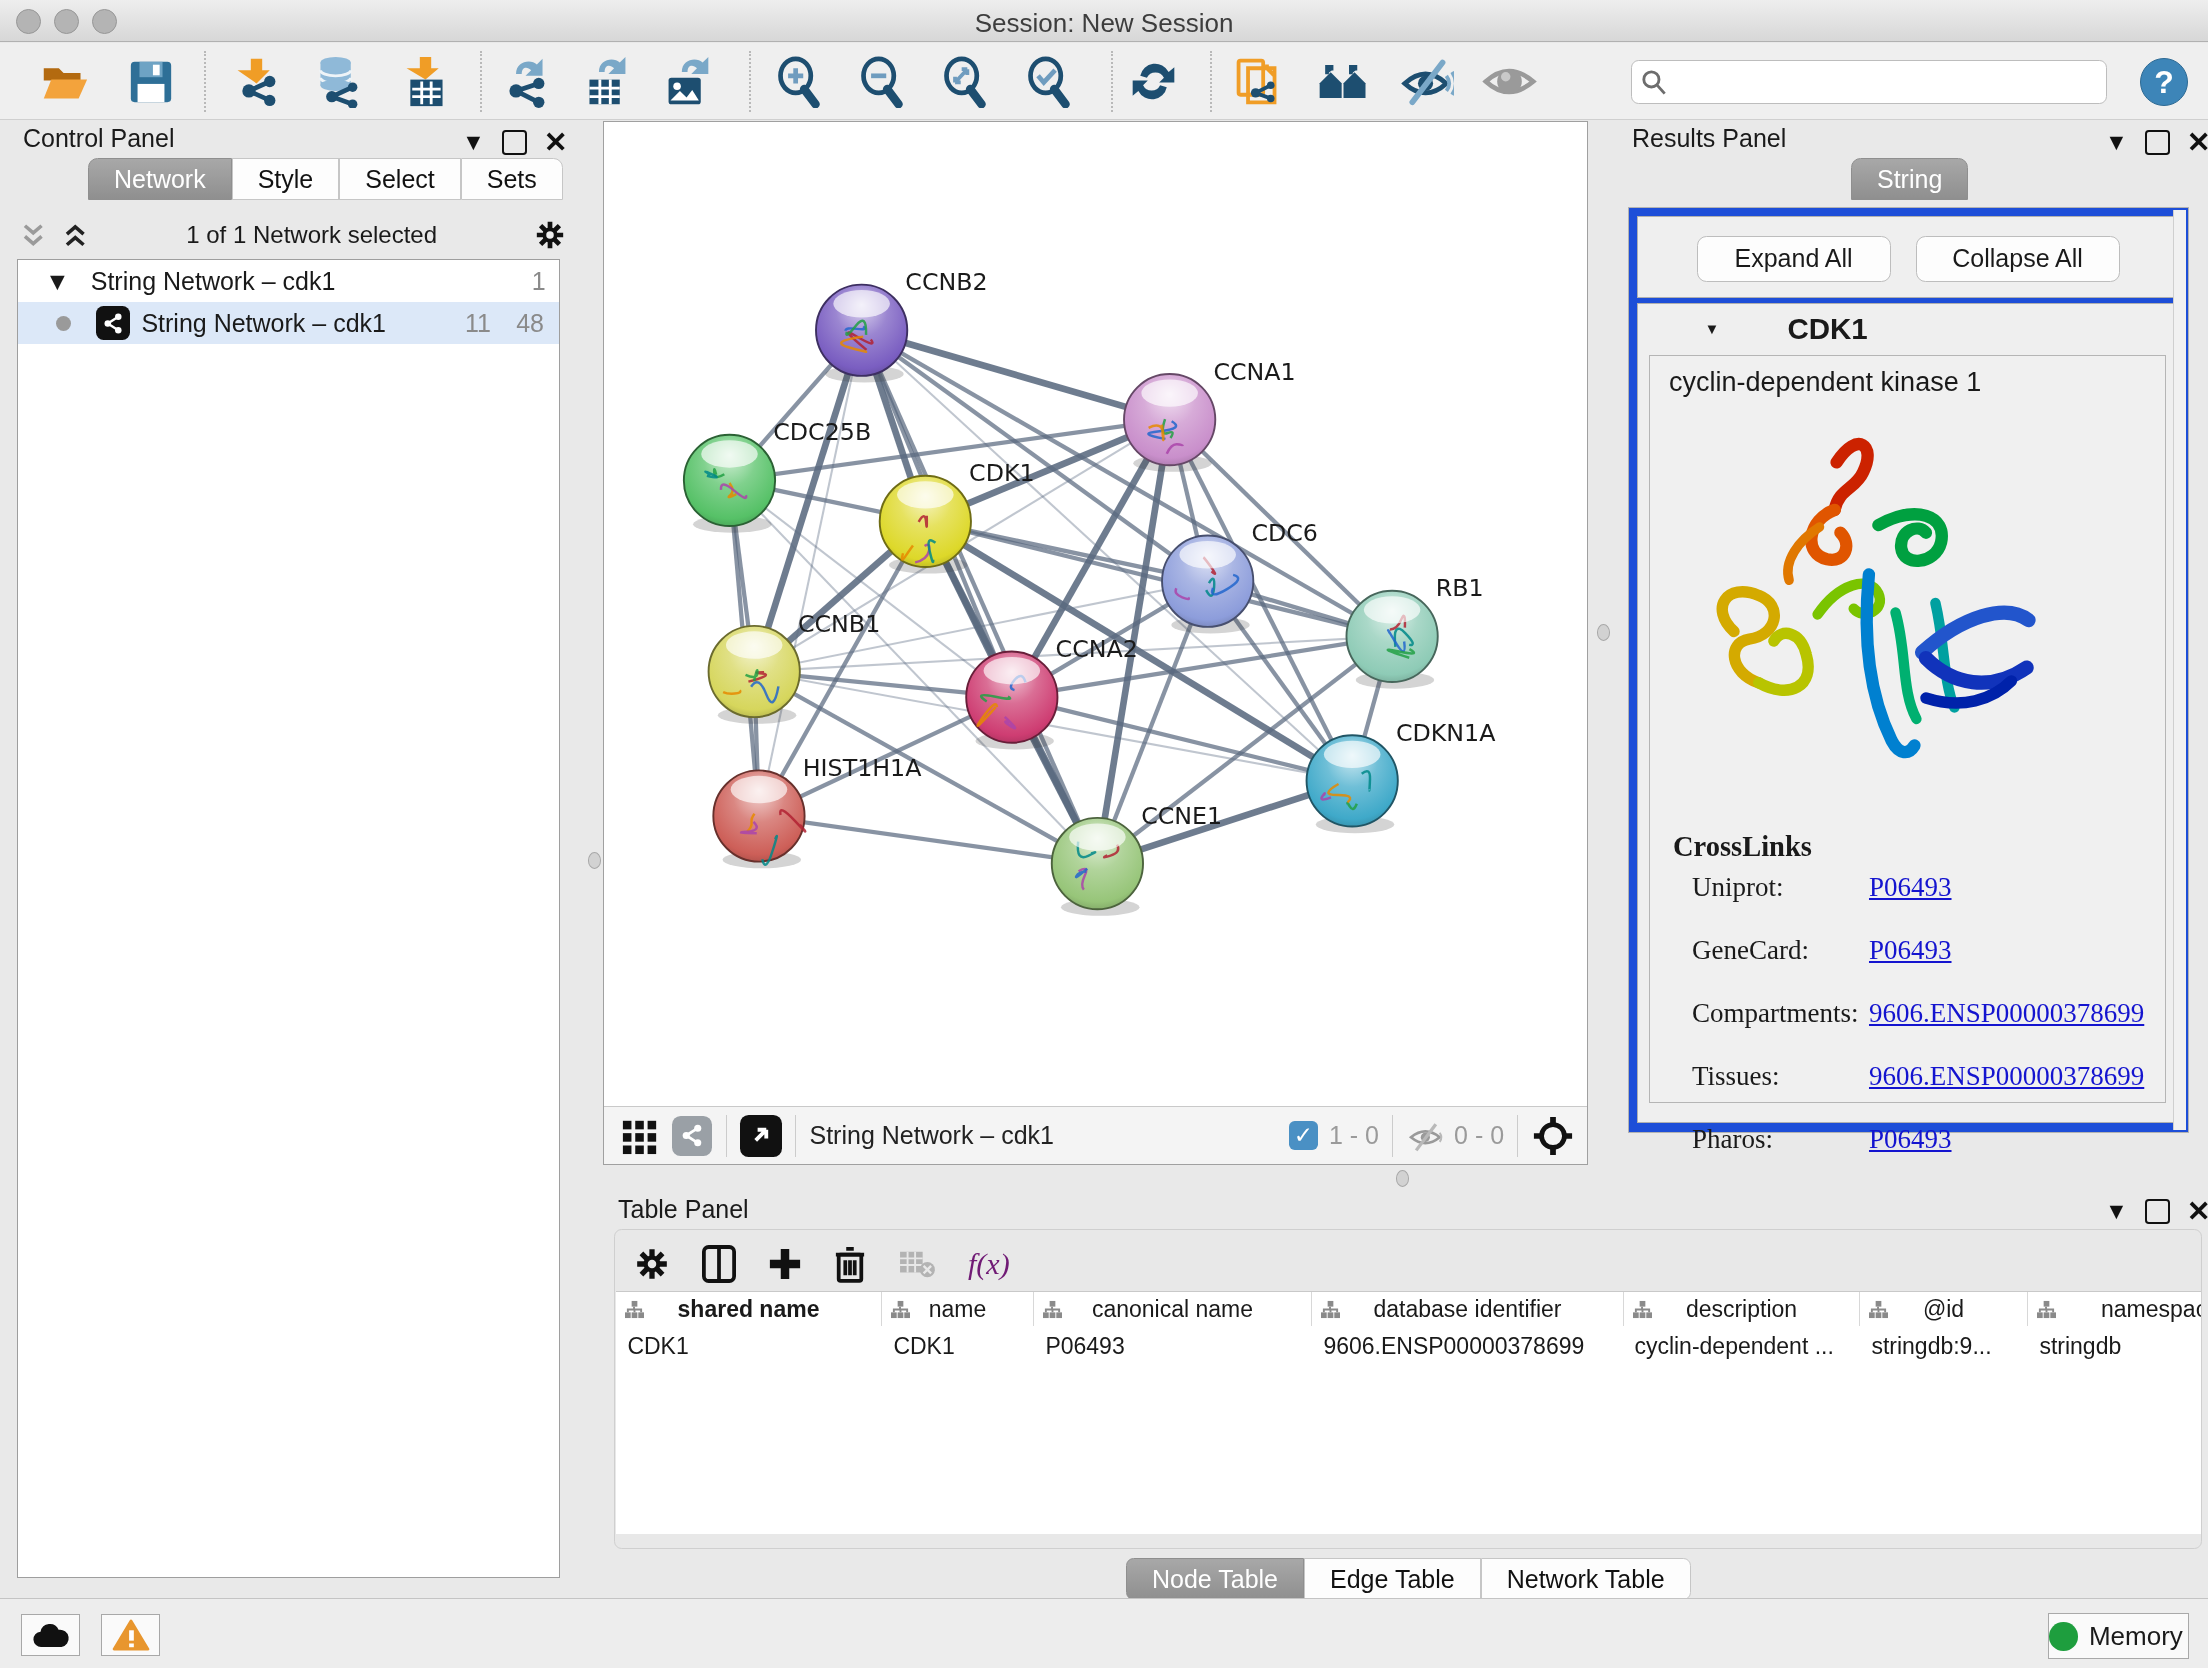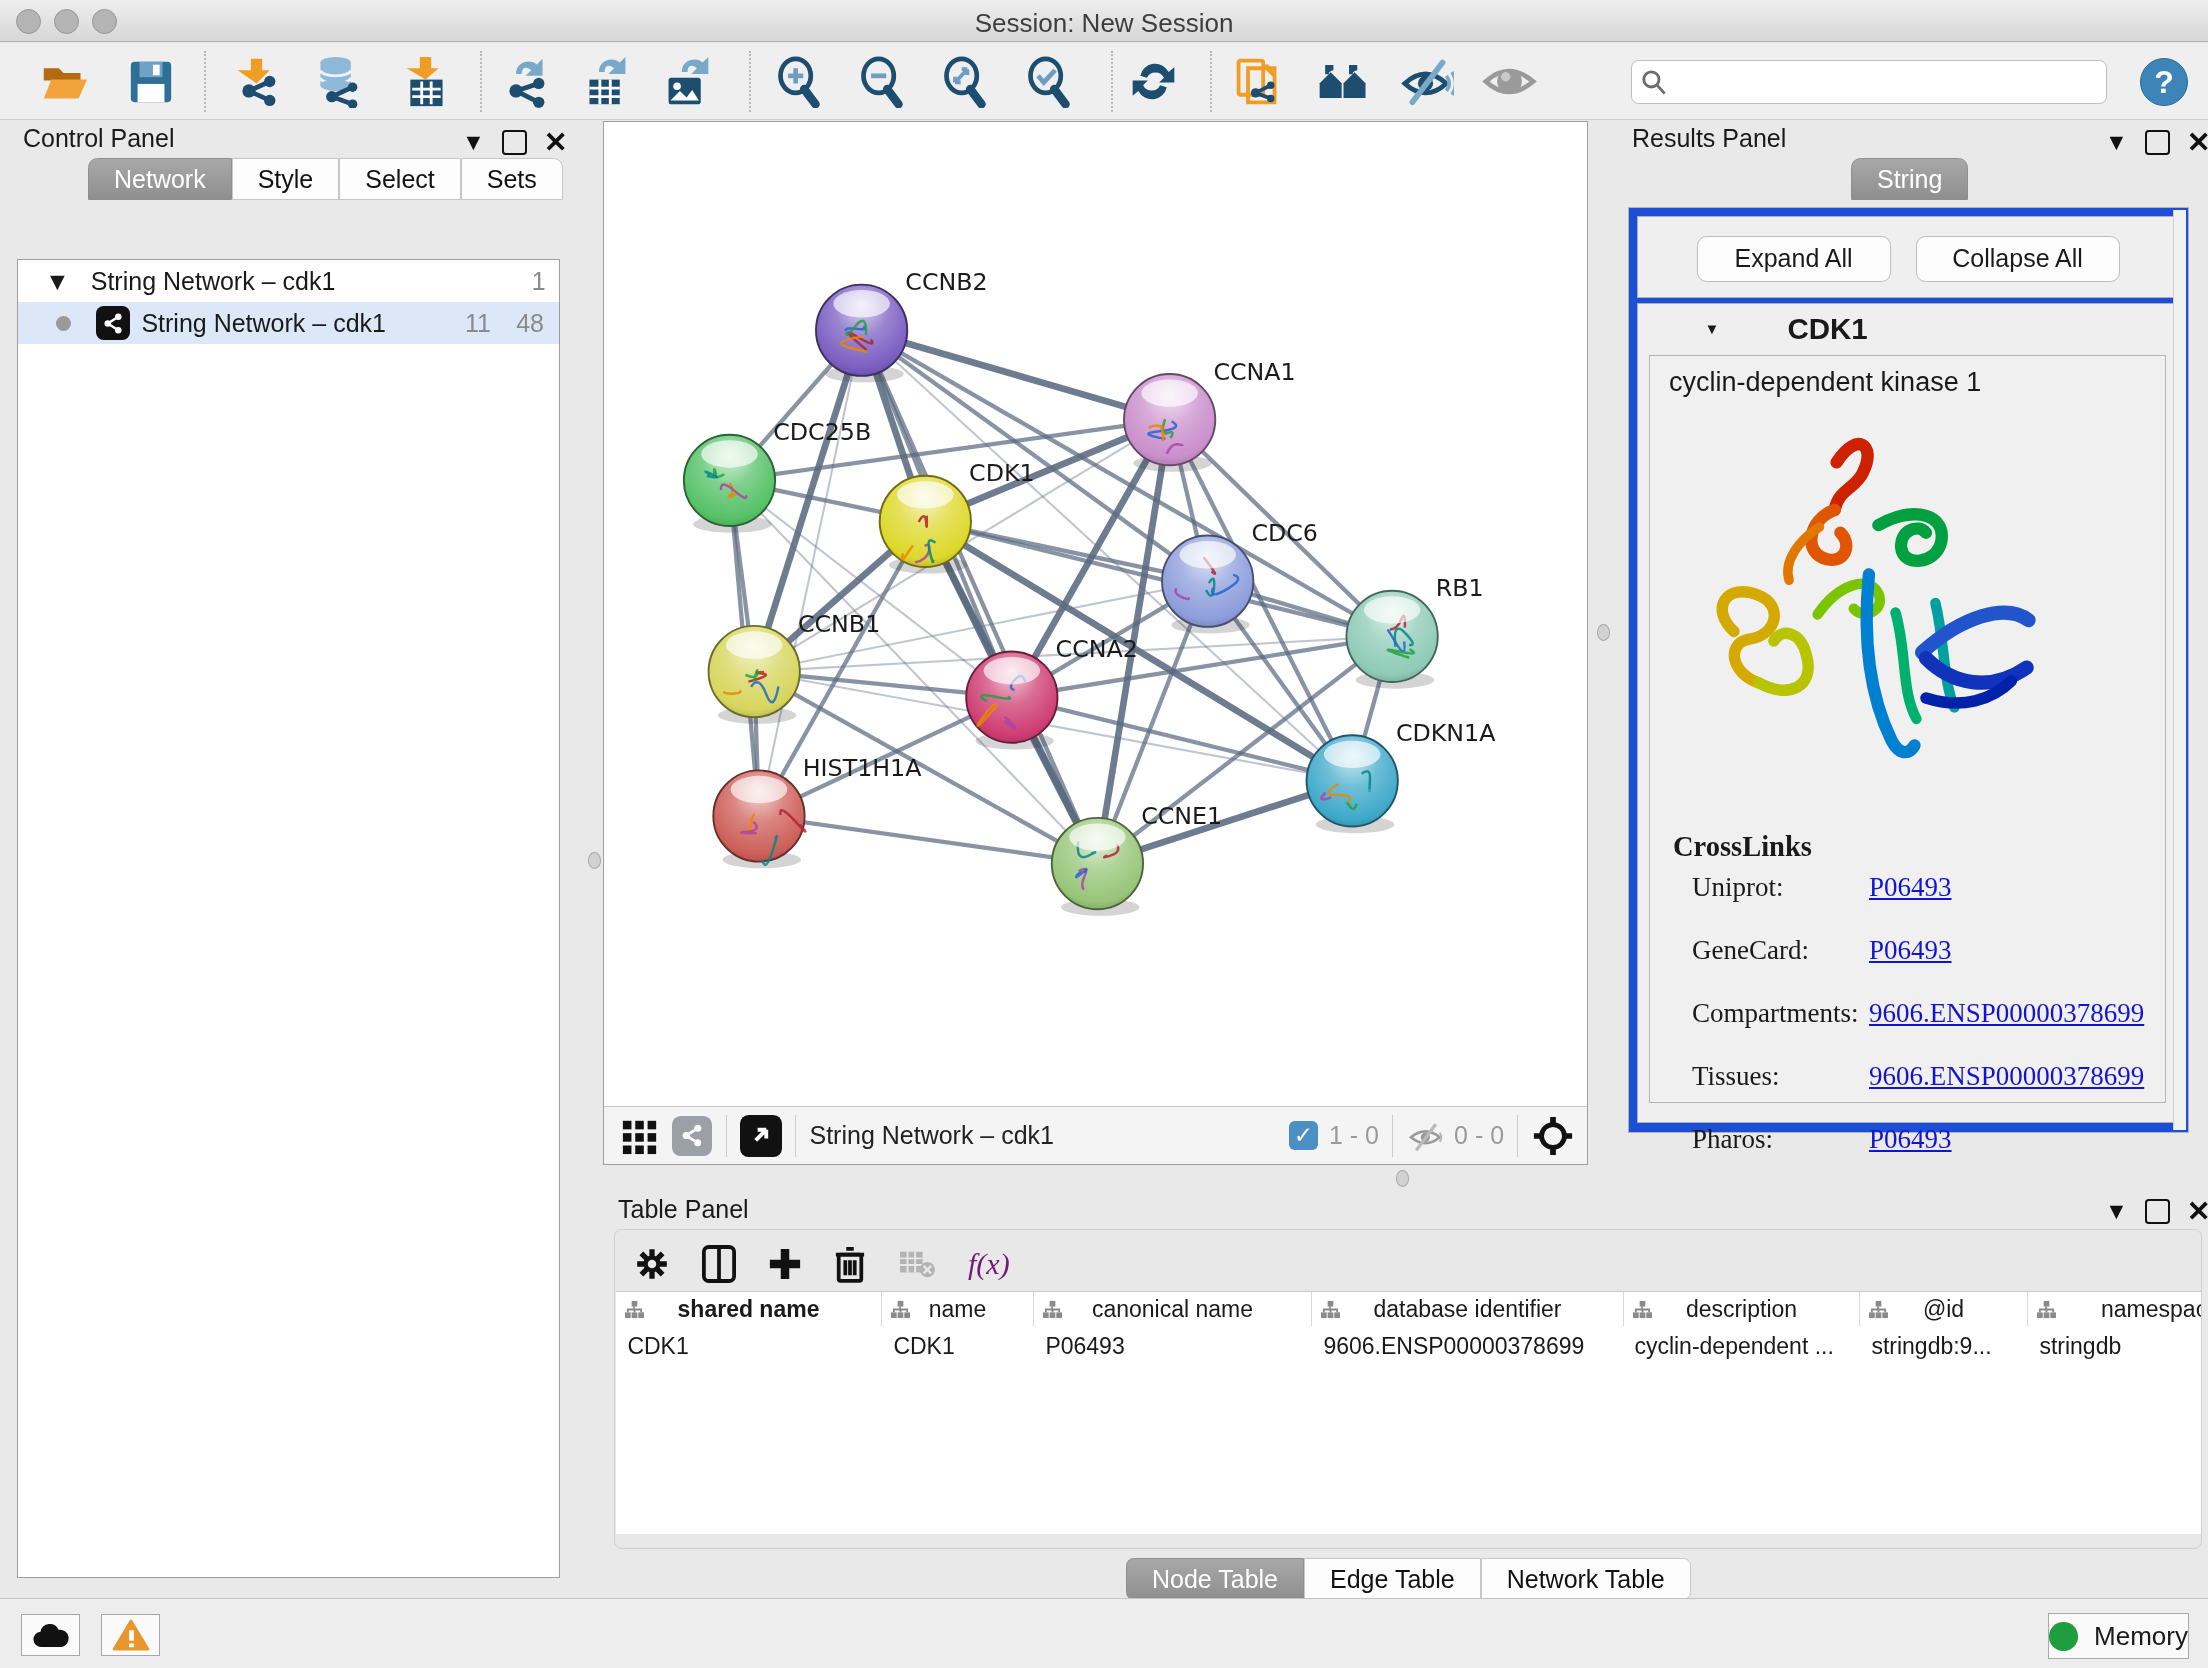--- a/index.html
+++ b/index.html
@@ -106,21 +106,21 @@
   #tp-tabs{left:1126px;top:1558px;display:flex;}
   #tp-tabs .tab{border-radius:0;}
   #tp-tabs .tab:first-child{border-radius:7.6px 0 0 7.6px;}
   #tp-tabs .tab:last-child{border-radius:0 7.6px 7.6px 0;}
   
   #statusbar{left:0;top:1598px;width:2208px;height:70px;background:#ededed;
       border-top:1px solid #c4c4c4;}
   .sb-btn{position:absolute;top:15px;width:59px;height:42px;background:#fafafa;
       border:1.9px solid #a8a8a8;display:flex;align-items:center;justify-content:center;}
   #memory-btn{position:absolute;left:2048px;top:14.3px;width:141px;height:46px;background:#fafafa;
-      border:1.9px solid #a9a9a9;display:flex;align-items:center;justify-content:space-between;gap:11.4px;
+      border:1.9px solid #a9a9a9;display:flex;align-items:center;justify-content:flex-start;gap:11.4px;
       font-size:26px;}
   #memory-dot{width:28.5px;height:28.5px;border-radius:50%;background:#1e9e3e;}
 </style>
 </head>
 <body>
 
 <div id="app">
 
   <div class="abs" id="titlebar">
     <span class="tl" style="left:16px"></span>
@@ -302,20 +302,38 @@
     <span>▼</span>
     <span class="pc-float"></span>
     <span class="pc-x">✕</span>
   </div>
   <div class="abs" id="cp-tabs">
       <div class="tab sel">Network</div>
       <div class="tab">Style</div>
       <div class="tab">Select</div>
       <div class="tab">Sets</div>
     </div>
+  <div class="abs" id="cp-subbar">
+    <svg width="28.5" height="28.5" viewBox="0 0 24 24">
+        <path d="M5 4 l7 6 7-6 M5 13 l7 6 7-6" stroke="#9a9a9a" stroke-width="3" fill="none"></path>
+      </svg>
+    <svg width="28.5" height="28.5" viewBox="0 0 24 24" style="margin-left:13.3px">
+        <path d="M5 20 l7-6 7 6 M5 11 l7-6 7 6" stroke="#222" stroke-width="3" fill="none"></path>
+      </svg>
+    <span id="cp-seltext">1 of 1 Network selected</span>
+    <svg width="32" height="32" viewBox="0 0 34 34">
+        <g fill="#111">
+          <circle cx="17" cy="17" r="8"></circle>
+          <g stroke="#111" stroke-width="5">
+            <path d="M17 3 v8 M17 23 v8 M3 17 h8 M23 17 h8 M7 7 l6 6 M21 21 l6 6 M27 7 l-6 6 M13 21 l-6 6"></path>
+          </g>
+        </g>
+        <circle cx="17" cy="17" r="4" fill="#efefef"></circle>
+      </svg>
+  </div>
   <div class="abs" id="tree-box">
     <div class="tree-row">
       <span style="margin-left:27px">▼</span>
       <span style="margin-left:21px">String Network – cdk1</span>
       <span class="cnt" style="position:absolute;right:13.3px">1</span>
     </div>
     <div class="tree-row" id="tree-child">
       <span style="margin-left:38px;width:15px;height:15px;border-radius:50%;background:#9a9a9a"></span>
       <span class="share-badge" style="margin-left:25px">
         <svg width="21" height="21" viewBox="0 0 22 22">

